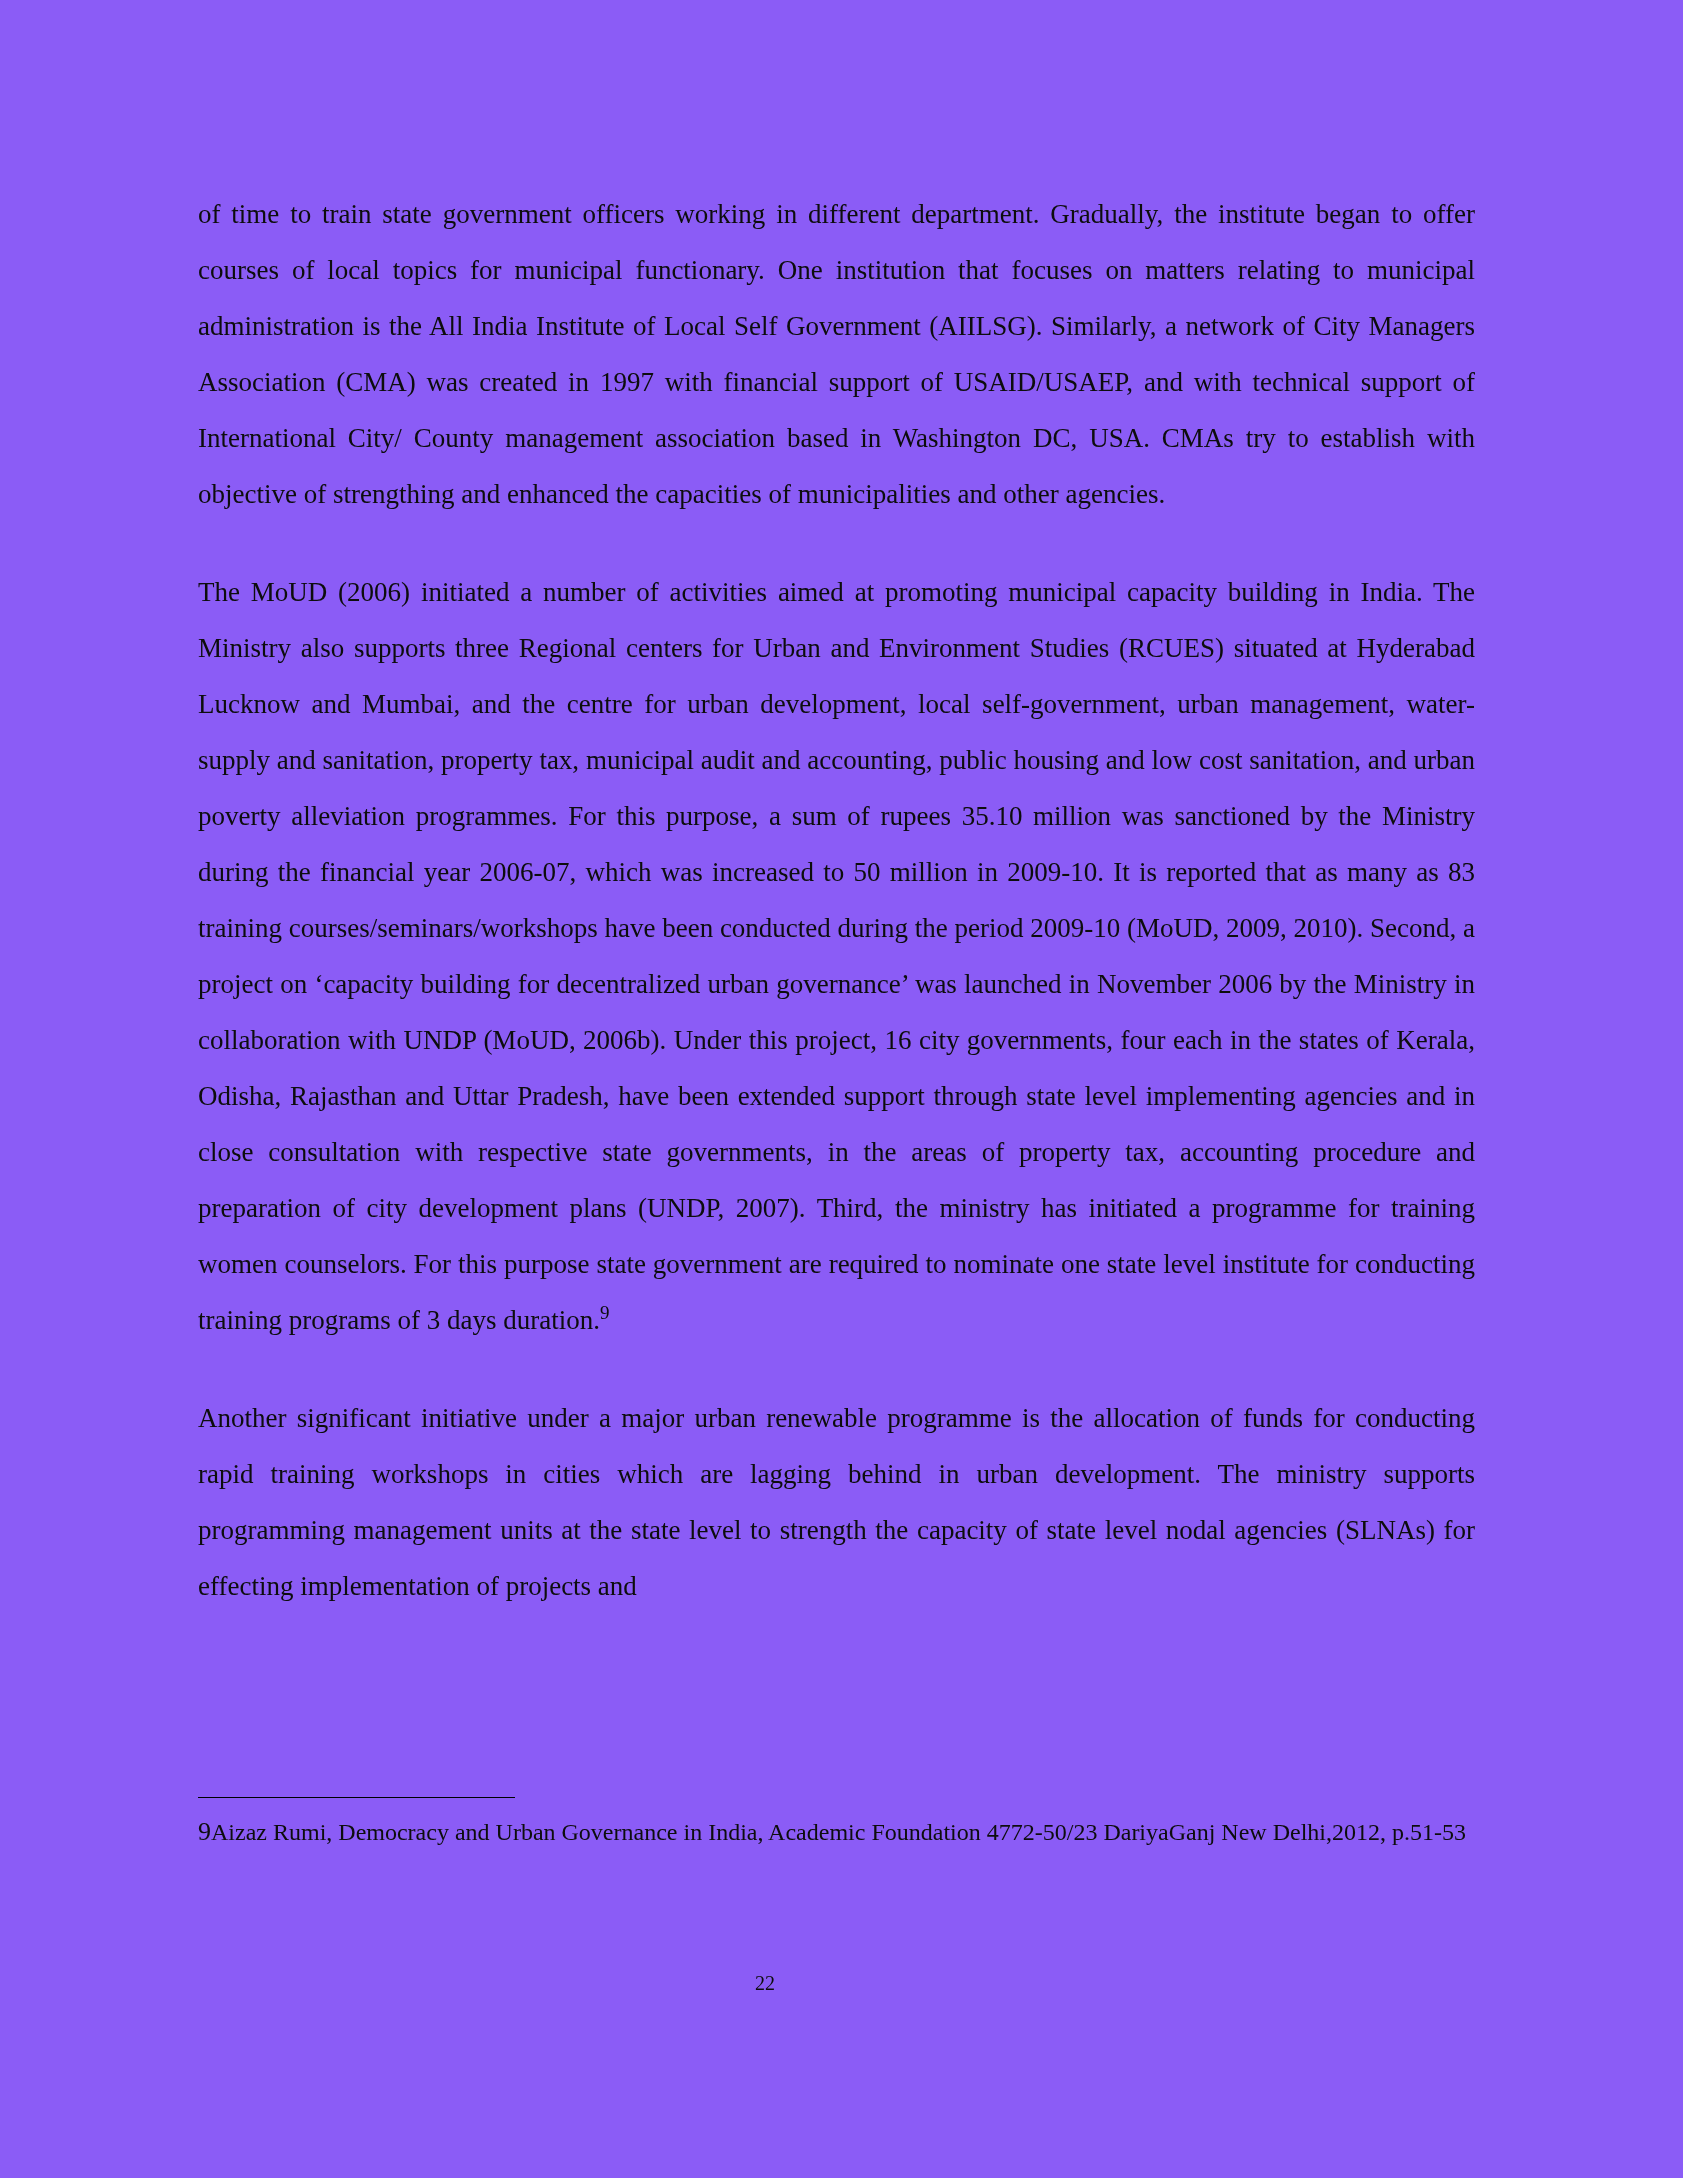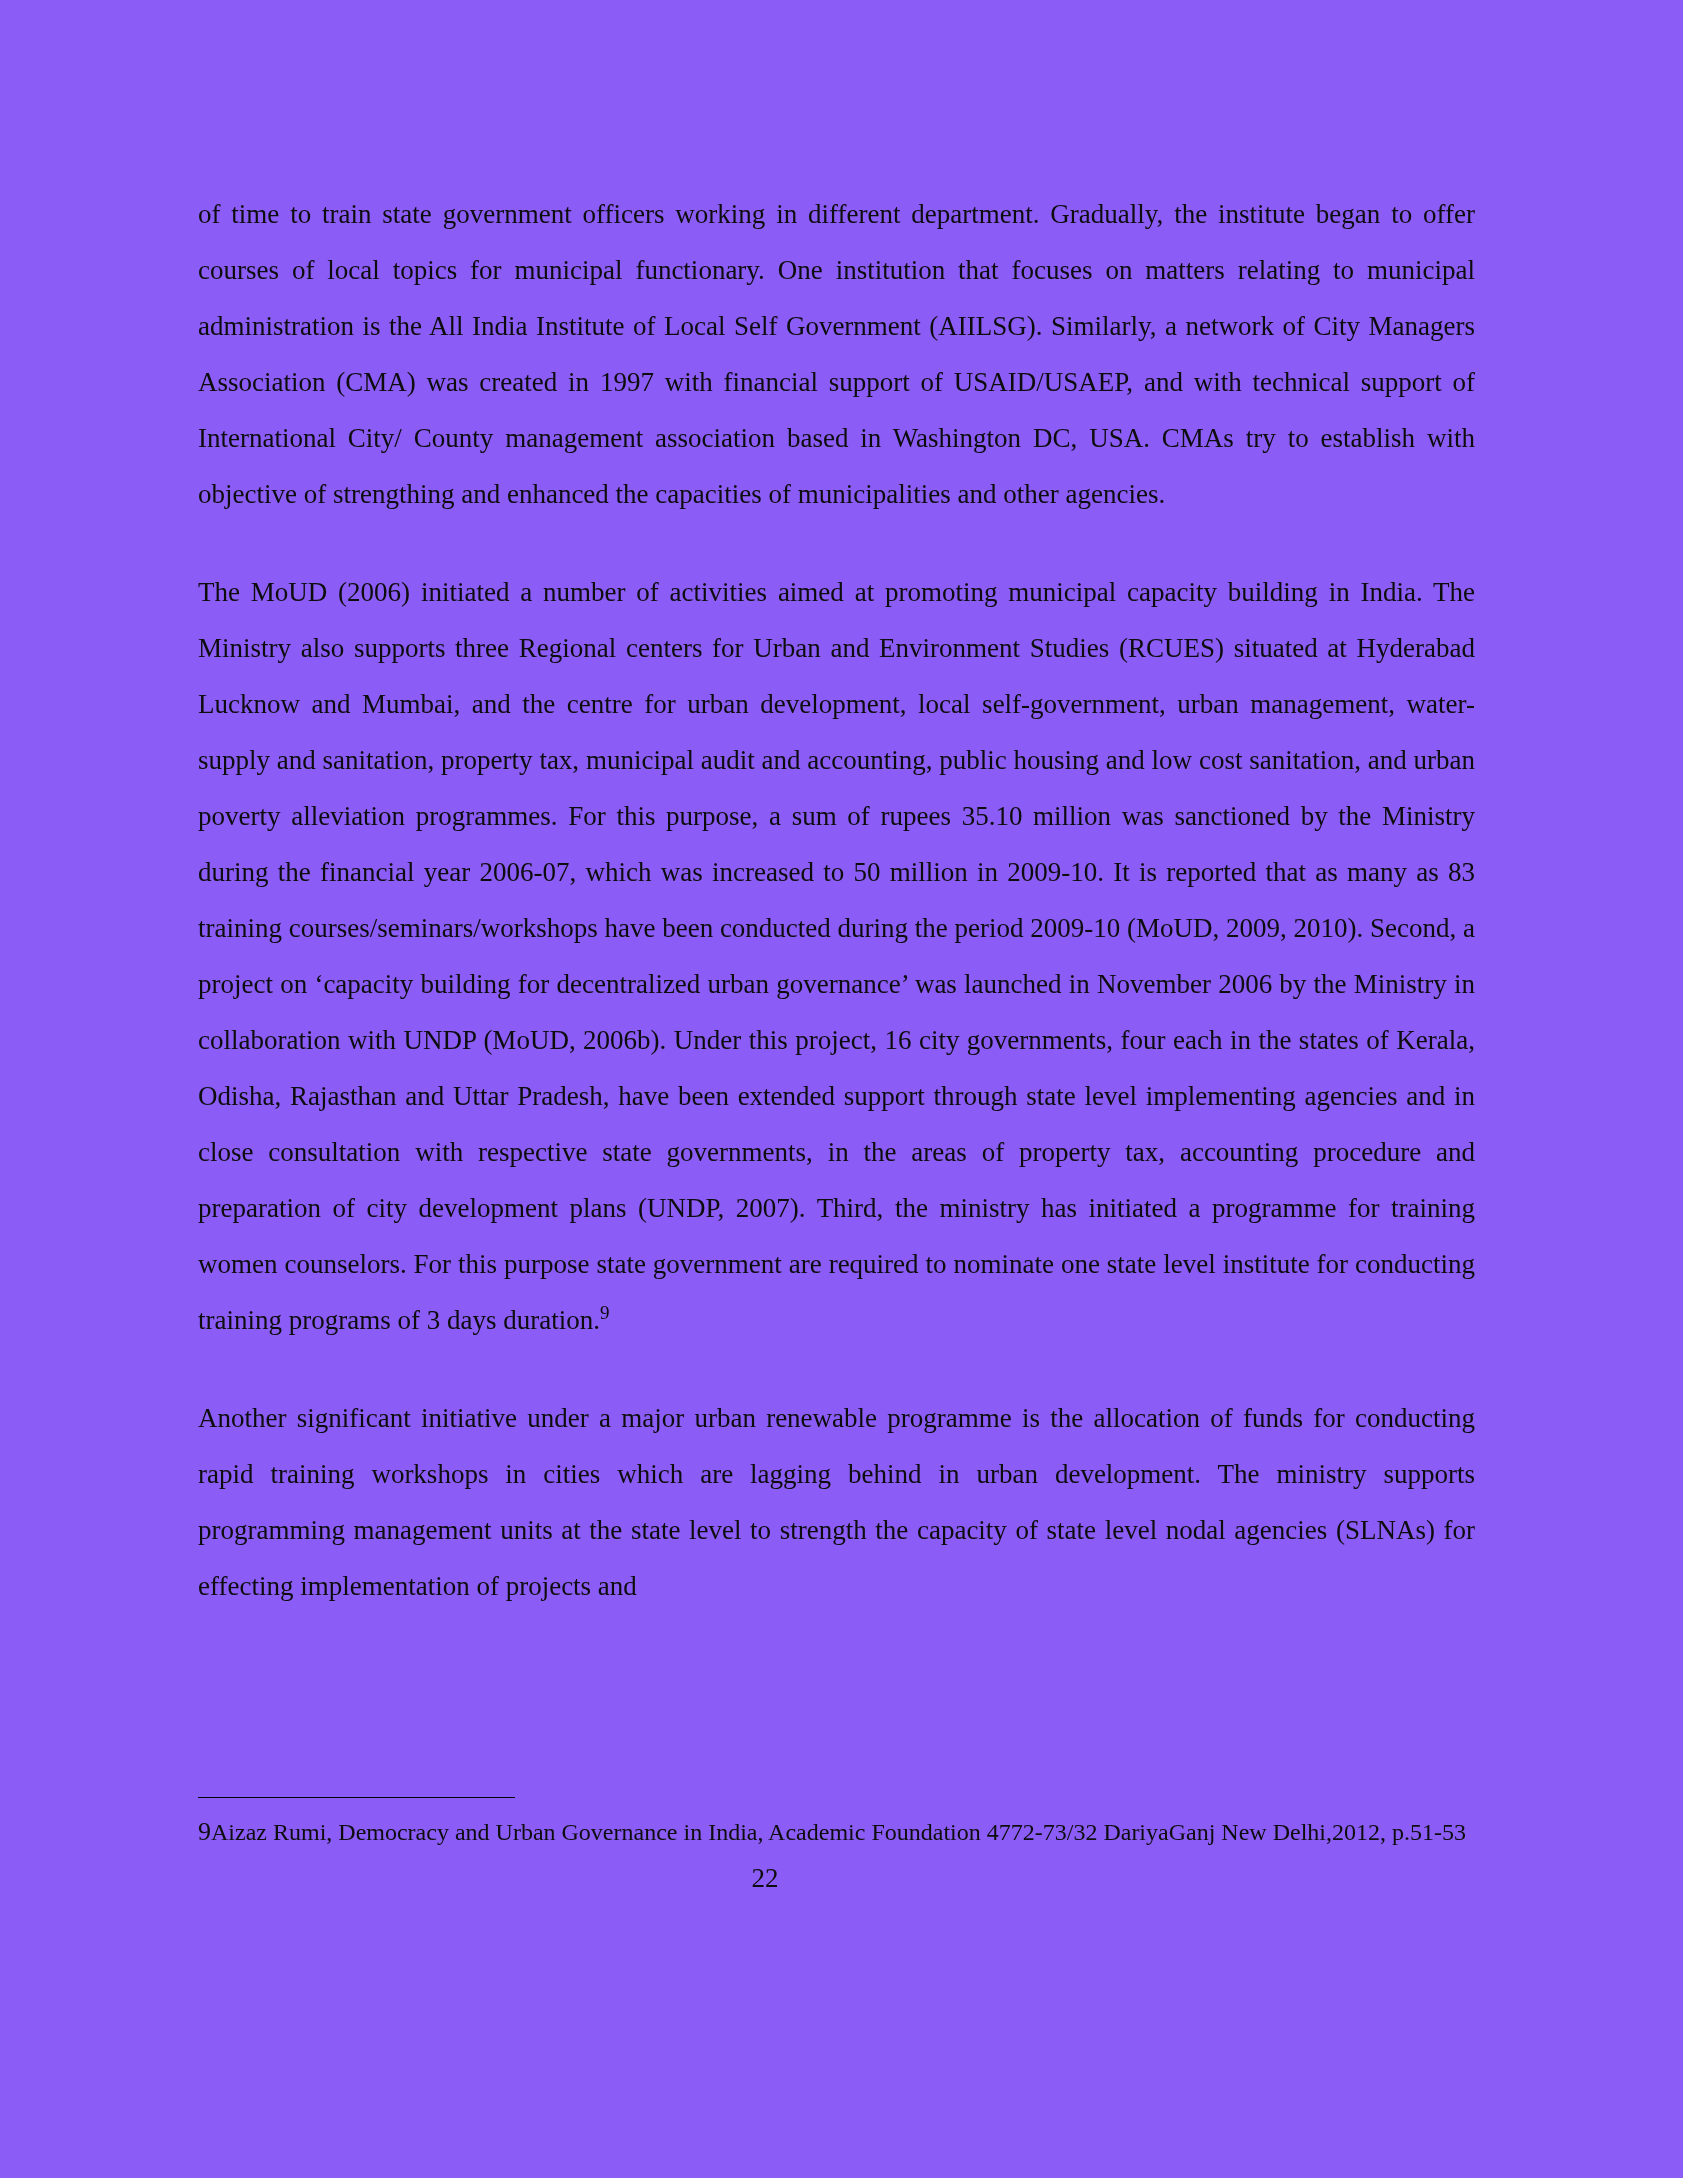--- a/index.html
+++ b/index.html
@@ -53,42 +53,42 @@
   .footnote-text {
     font-size: 24px;
     line-height: 39px;
     color: #0d0d0d;
   }
   .footnote-text .fn-num {
     font-size: 26px;
   }
   .page-number {
     position: absolute;
-    top: 1863px;
+    top: 1972px;
     left: 0;
     width: 1530px;
     text-align: center;
-    font-size: 27px;
+    font-size: 20px;
     color: #0d0d0d;
   }
 </style>
 </head>
 <body>
 
 <div class="page">
 
   <div class="content">
     <p class="body-para">of time to train state government officers working in different department. Gradually, the institute began to offer courses of local topics for municipal functionary. One institution that focuses on matters relating to municipal administration is the All India Institute of Local Self Government (AIILSG). Similarly, a network of City Managers Association (CMA) was created in 1997 with financial support of USAID/USAEP, and with technical support of International City/ County management association based in Washington DC, USA. CMAs try to establish with objective of strengthing and enhanced the capacities of municipalities and other agencies.</p>
 
     <p class="body-para"><span>The MoUD (2006) initiated a number of activities aimed at promoting municipal capacity building in India. The Ministry also supports three Regional centers for Urban and Environment Studies (RCUES) situated at Hyderabad Lucknow and Mumbai, and the centre for urban development, local self-government, urban management, water-supply and sanitation, property tax, municipal audit and accounting, public housing and low cost sanitation, and urban poverty alleviation programmes. For this purpose, a sum of rupees 35.10 million was sanctioned by the Ministry during the financial year 2006-07, which was increased to 50 million in 2009-10. It is reported that as many as 83 training courses/seminars/workshops have been conducted during the period 2009-10 (MoUD, 2009, 2010). Second, a project on ‘capacity building for decentralized urban governance’ was launched in November 2006 by the Ministry in collaboration with UNDP (MoUD, 2006b). Under this project, 16 city governments, four each in the states of Kerala, Odisha, Rajasthan and Uttar Pradesh, have been extended support through state level implementing agencies and in close consultation with respective state governments, in the areas of property tax, accounting procedure and preparation of city development plans (UNDP, 2007). Third, the ministry has initiated a programme for training women counselors. For this purpose state government are required to nominate one state level institute for conducting training programs of 3 days duration.</span><sup class="fn">9</sup></p>
 
     <p class="body-para">Another significant initiative under a major urban renewable programme is the allocation of funds for conducting rapid training workshops in cities which are lagging behind in urban development. The ministry supports programming management units at the state level to strength the capacity of state level nodal agencies (SLNAs) for effecting implementation of projects and</p>
   </div>
 
   <div class="footnote-area">
     <div class="footnote-rule"></div>
-    <div class="footnote-text"><span class="fn-num">9</span><span>Aizaz Rumi, Democracy and Urban Governance in India, Academic Foundation 4772-73/32 DariyaGanj New Delhi,2012, p.51-53</span></div>
+    <div class="footnote-text"><span class="fn-num">9</span><span>Aizaz Rumi, Democracy and Urban Governance in India, Academic Foundation 4772-50/23 DariyaGanj New Delhi,2012, p.51-53</span></div>
   </div>
 
   <div class="page-number">22</div>
 
 </div>
 
 
 </body></html>

